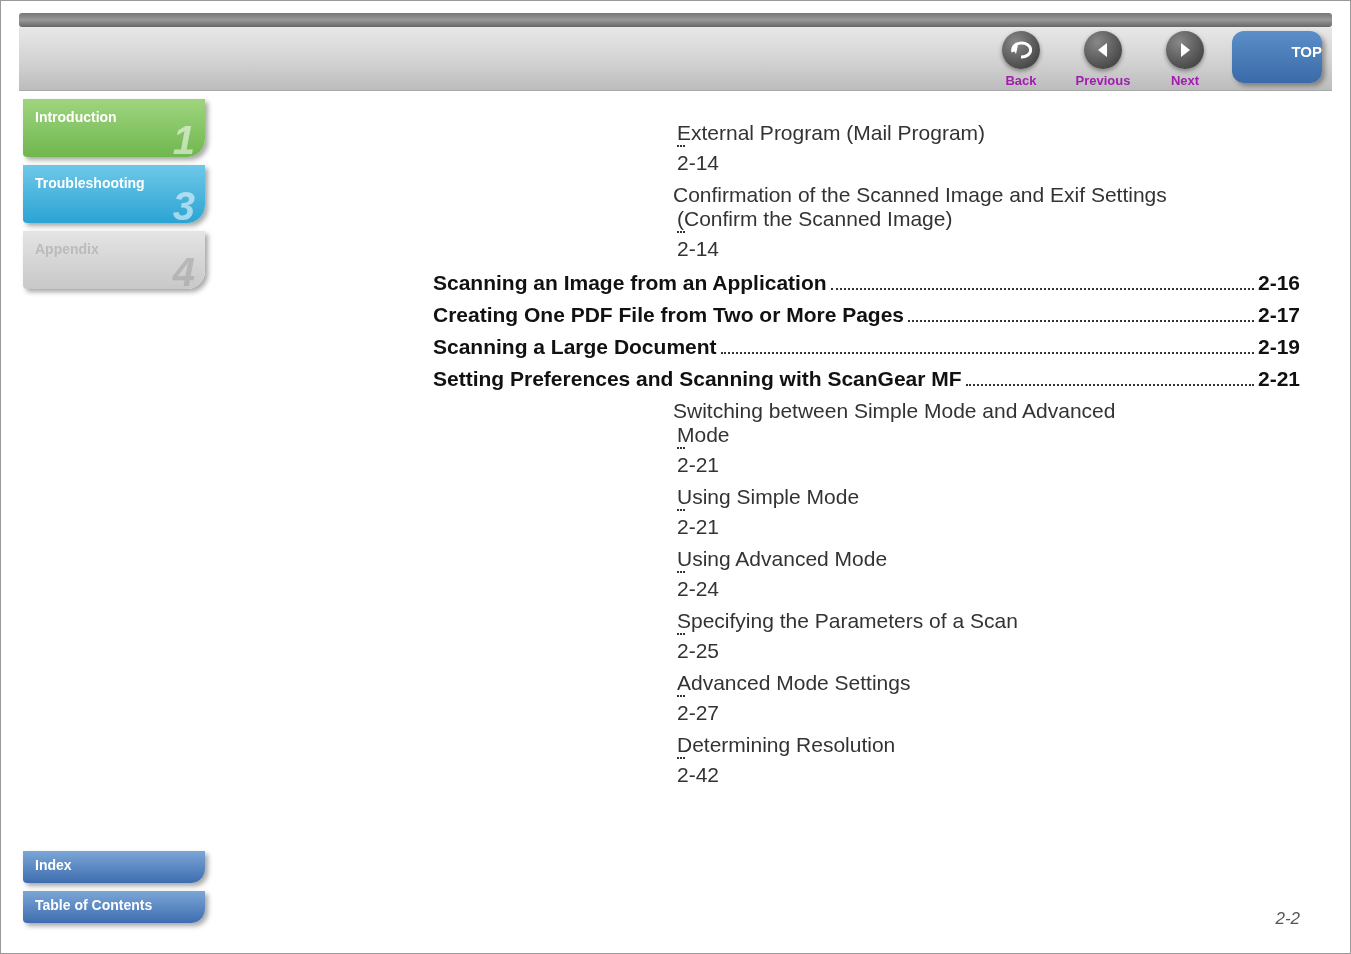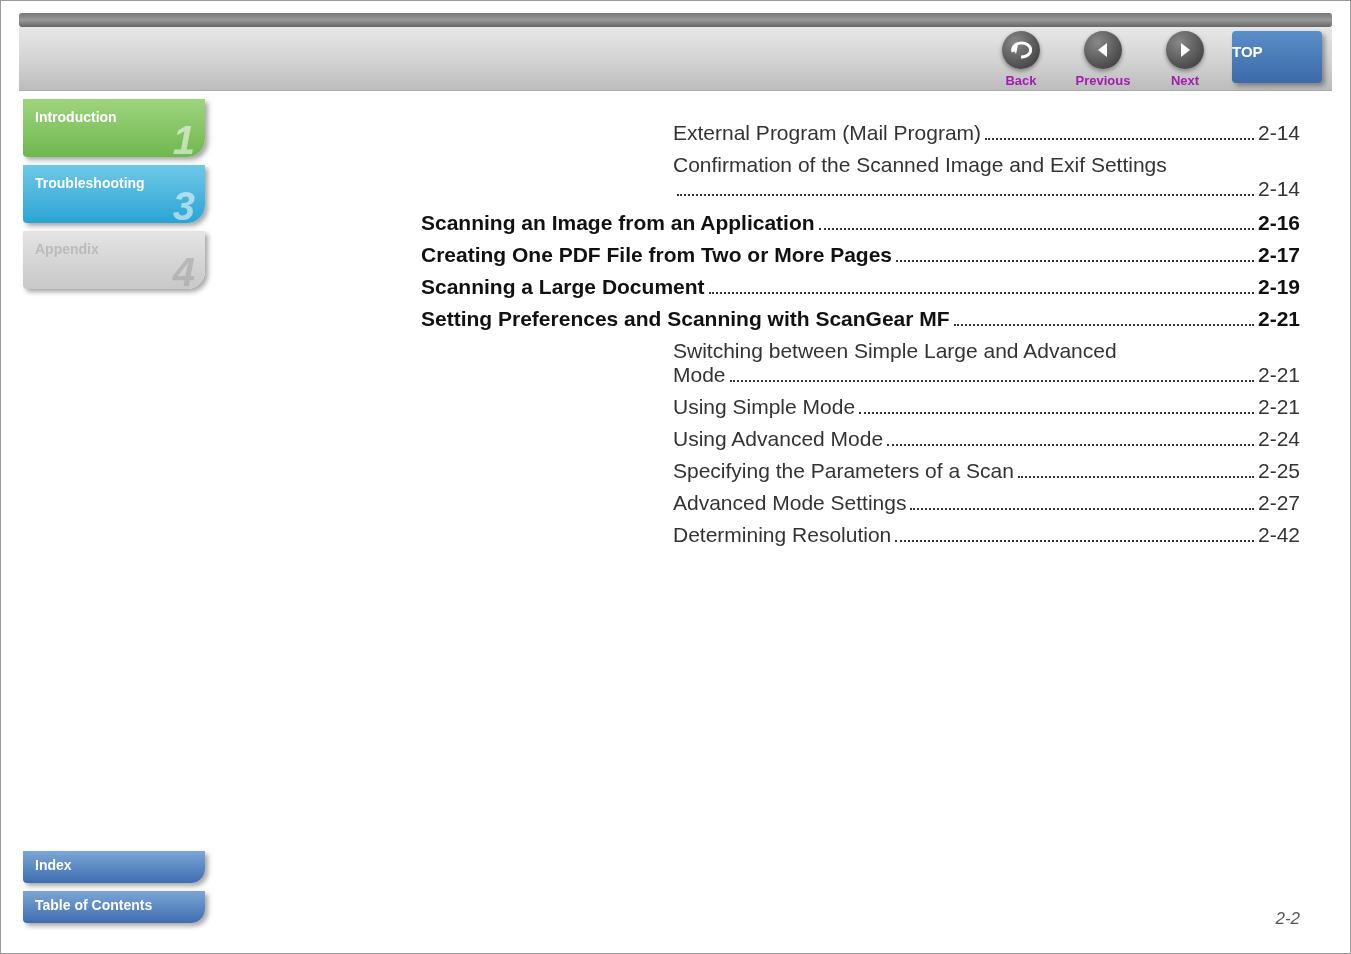--- a/index.html
+++ b/index.html
@@ -27,22 +27,22 @@
     display: flex; align-items: center; justify-content: center;
     box-shadow: 0 2px 4px rgba(0,0,0,0.4);
     cursor: pointer;
   }
   .nav-label { font-size: 13px; font-weight: bold; color: #a21caf; margin-top: 4px; }
   
   .top-button {
     width: 90px; height: 52px; margin-left: 6px;
     background: linear-gradient(to bottom, #5b8fc8 0%, #3a6aa8 100%);
     color: #fff; font-weight: bold; font-size: 15px;
-    display: flex; align-items: flex-start; justify-content: flex-start; padding-top: 12px;
-    border-radius: 4px; box-shadow: 3px 3px 5px rgba(0,0,0,0.35);
+    display: flex; align-items: flex-start; justify-content: flex-end; padding-top: 12px;
+    border-radius: 12px; box-shadow: 3px 3px 5px rgba(0,0,0,0.35);
     cursor: pointer;
   }
   
   .sidebar { position: absolute; left: 22px; top: 98px; width: 182px; }
   .tab {
     position: relative; height: 58px; margin-bottom: 8px; padding: 10px 12px;
     color: #fff; font-size: 14px; font-weight: bold; line-height: 1.15;
     border-radius: 0 0 18px 4px;
     box-shadow: 3px 3px 5px rgba(0,0,0,0.35);
     cursor: pointer;
@@ -68,22 +68,22 @@
   }
   
   .content { position: absolute; left: 420px; right: 50px; top: 120px; }
   .toc-row { display: flex; align-items: baseline; font-size: 21px; margin-bottom: 8px; }
   .toc-row .title { white-space: normal; }
   .toc-row .leader {
     flex: 1 1 auto; border-bottom: 2px dotted #333; margin: 0 4px 4px 4px; min-width: 8px;
   }
   .toc-row .pg { white-space: nowrap; }
   .bold { font-weight: bold; color: #111; }
-  .indent-1 { margin-left: 0; text-align: right; }
-  .indent-2 { margin-left: 252px; }
+  .indent-1 { margin-left: 12px; text-align: right; }
+  .indent-2 { margin-left: 252px; flex-direction: column; }
   .indent-2 .title, .indent-2 .pg { color: #333; font-weight: 400; }
   .bold .title, .bold .pg { color: #111; }
   .wrapline { max-width: 560px; }
   
   .page-footer { position: absolute; right: 50px; bottom: 24px; font-size: 17px; font-style: italic; color: #555; }
   
   svg { display: block; }
 </style>
 </head>
 <body>
@@ -153,20 +153,21 @@
     <div class="toc-row indent-2">
       <span class="title">External Program (Mail Program)</span>
       <span class="leader"></span>
       <span class="pg">2-14</span>
     </div>
 
     <div class="toc-row indent-2" style="margin-bottom:0">
       <span class="title wrapline">Confirmation of the Scanned Image and Exif Settings</span>
     </div>
     <div class="toc-row indent-2">
+      <span class="title">(Confirm the Scanned Image)</span>
       <span class="leader"></span>
       <span class="pg">2-14</span>
     </div>
 
     <div class="toc-row bold indent-1" style="margin-top:10px">
       <span class="title">Scanning an Image from an Application</span>
       <span class="leader"></span>
       <span class="pg">2-16</span>
     </div>
 
@@ -182,21 +183,21 @@
       <span class="pg">2-19</span>
     </div>
 
     <div class="toc-row bold indent-1">
       <span class="title">Setting Preferences and Scanning with ScanGear MF</span>
       <span class="leader"></span>
       <span class="pg">2-21</span>
     </div>
 
     <div class="toc-row indent-2" style="margin-bottom:0">
-      <span class="title wrapline">Switching between Simple Large and Advanced</span>
+      <span class="title wrapline">Switching between Simple Mode and Advanced</span>
     </div>
     <div class="toc-row indent-2">
       <span class="title">Mode</span>
       <span class="leader"></span>
       <span class="pg">2-21</span>
     </div>
 
     <div class="toc-row indent-2">
       <span class="title">Using Simple Mode</span>
       <span class="leader"></span>

